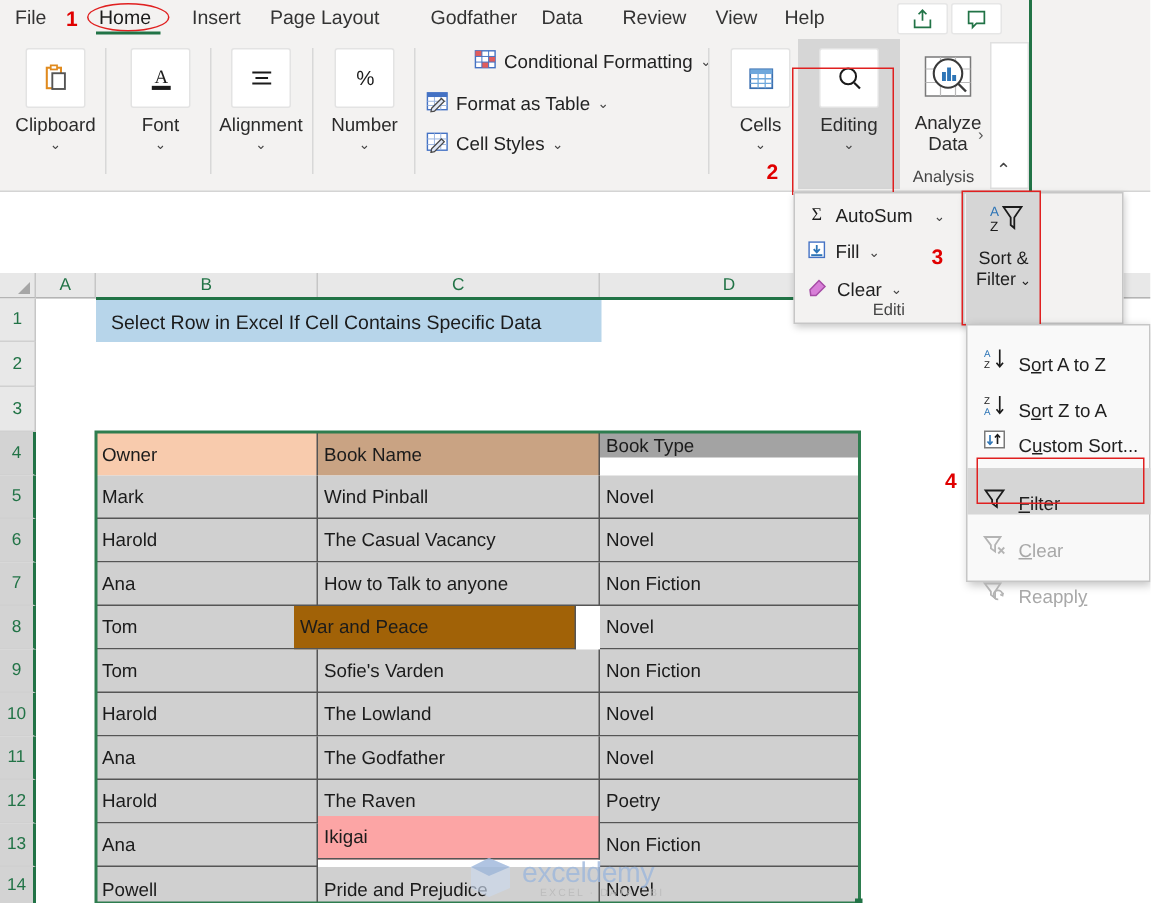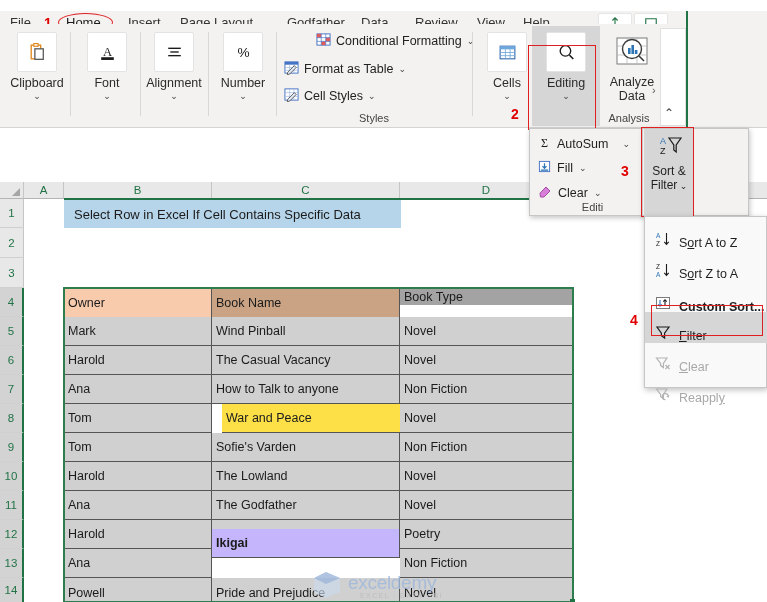--- a/index.html
+++ b/index.html
@@ -6,21 +6,21 @@
   html, body {
     width: 767px; height: 602px;
     font-family: "Liberation Sans", sans-serif;
     background: #ffffff;
     overflow: hidden;
   }
   #app { position: relative; width: 767px; height: 602px; background:#fff; }
 
   
   .tabbar {
-    position:absolute; left:0; top:11px; width:767px; height:24px;
+    position:absolute; left:0; top:0; width:767px; height:24px;
     background:#f3f2f1;
   }
   .tab {
     position:absolute; top:1px; height:22px; line-height:22px;
     font-size:13px; color:#333; white-space:nowrap;
     padding:0 4px; cursor:pointer;
   }
   .tab.home { color:#1b1b1b; }
   .marker-num {
     position:absolute; color:#e00000; font-weight:bold; font-size:14px;
@@ -281,21 +281,20 @@
               <line x1="1" y1="10" x2="15" y2="10"></line>
               <line x1="6" y1="2" x2="6" y2="14"></line>
               <line x1="10.5" y1="2" x2="10.5" y2="14"></line>
             </g>
             <path d="M4 13l7-7 2 2-7 7-2.5.6z" fill="#dfe7f5" stroke="#4a4a4a" stroke-width=".9"></path>
           </svg>
       </span>
       <span>Cell Styles</span>
       <span style="font-size:9px;color:#444;">⌄</span>
     </div>
-    <div class="grp-title" style="left:284px; top:88px; width:180px;">Styles</div>
     <div class="grp-sep" style="left:472px;"></div>
 
     <div class="bigbtn" style="left:473px; top:8px;">
       <div class="bx">
         <svg width="21" height="21" viewBox="0 0 20 20">
             <rect x="3" y="4" width="14" height="12" fill="#fff" stroke="#3a6fb0" stroke-width="1.1"></rect>
             <rect x="3" y="4" width="14" height="3" fill="#6fa8dc"></rect>
             <g stroke="#6fa8dc" stroke-width=".8">
               <line x1="3" y1="10" x2="17" y2="10"></line>
               <line x1="3" y1="13" x2="17" y2="13"></line>
@@ -402,36 +401,36 @@
         <div class="gcell" style="left: 64px; top: 135px; width: 148px; height: 29px; background: rgb(208, 208, 208); border-right: 1px solid rgb(85, 85, 85); border-bottom: 1px solid rgb(85, 85, 85);">Mark</div>
         <div class="gcell" style="left: 212px; top: 135px; width: 188px; height: 29px; background: rgb(208, 208, 208); border-right: 1px solid rgb(85, 85, 85); border-bottom: 1px solid rgb(85, 85, 85);">Wind Pinball</div>
         <div class="gcell" style="left: 400px; top: 135px; width: 173px; height: 29px; background: rgb(208, 208, 208); border-bottom: 1px solid rgb(85, 85, 85);">Novel</div>
         <div class="gcell" style="left: 64px; top: 164px; width: 148px; height: 29px; background: rgb(208, 208, 208); border-right: 1px solid rgb(85, 85, 85); border-bottom: 1px solid rgb(85, 85, 85);">Harold</div>
         <div class="gcell" style="left: 212px; top: 164px; width: 188px; height: 29px; background: rgb(208, 208, 208); border-right: 1px solid rgb(85, 85, 85); border-bottom: 1px solid rgb(85, 85, 85);">The Casual Vacancy</div>
         <div class="gcell" style="left: 400px; top: 164px; width: 173px; height: 29px; background: rgb(208, 208, 208); border-bottom: 1px solid rgb(85, 85, 85);">Novel</div>
         <div class="gcell" style="left: 64px; top: 193px; width: 148px; height: 29px; background: rgb(208, 208, 208); border-right: 1px solid rgb(85, 85, 85); border-bottom: 1px solid rgb(85, 85, 85);">Ana</div>
         <div class="gcell" style="left: 212px; top: 193px; width: 188px; height: 29px; background: rgb(208, 208, 208); border-right: 1px solid rgb(85, 85, 85); border-bottom: 1px solid rgb(85, 85, 85);">How to Talk to anyone</div>
         <div class="gcell" style="left: 400px; top: 193px; width: 173px; height: 29px; background: rgb(208, 208, 208); border-bottom: 1px solid rgb(85, 85, 85);">Non Fiction</div>
         <div class="gcell" style="left: 64px; top: 222px; width: 148px; height: 29px; background: rgb(208, 208, 208); border-right: 1px solid rgb(85, 85, 85); border-bottom: 1px solid rgb(85, 85, 85);">Tom</div>
-        <div class="gcell" style="left: 222px; top: 222px; width: 188px; height: 29px; background: #fde047; border-right: 1px solid rgb(85, 85, 85); border-bottom: 1px solid rgb(85, 85, 85);">War and Peace</div>
+        <div class="gcell" style="left: 196px; top: 222px; width: 188px; height: 29px; background: #a16207; border-right: 1px solid rgb(85, 85, 85); border-bottom: 1px solid rgb(85, 85, 85);">War and Peace</div>
         <div class="gcell" style="left: 400px; top: 222px; width: 173px; height: 29px; background: rgb(208, 208, 208); border-bottom: 1px solid rgb(85, 85, 85);">Novel</div>
         <div class="gcell" style="left: 64px; top: 251px; width: 148px; height: 29px; background: rgb(208, 208, 208); border-right: 1px solid rgb(85, 85, 85); border-bottom: 1px solid rgb(85, 85, 85);">Tom</div>
         <div class="gcell" style="left: 212px; top: 251px; width: 188px; height: 29px; background: rgb(208, 208, 208); border-right: 1px solid rgb(85, 85, 85); border-bottom: 1px solid rgb(85, 85, 85);">Sofie's Varden</div>
         <div class="gcell" style="left: 400px; top: 251px; width: 173px; height: 29px; background: rgb(208, 208, 208); border-bottom: 1px solid rgb(85, 85, 85);">Non Fiction</div>
         <div class="gcell" style="left: 64px; top: 280px; width: 148px; height: 29px; background: rgb(208, 208, 208); border-right: 1px solid rgb(85, 85, 85); border-bottom: 1px solid rgb(85, 85, 85);">Harold</div>
         <div class="gcell" style="left: 212px; top: 280px; width: 188px; height: 29px; background: rgb(208, 208, 208); border-right: 1px solid rgb(85, 85, 85); border-bottom: 1px solid rgb(85, 85, 85);">The Lowland</div>
         <div class="gcell" style="left: 400px; top: 280px; width: 173px; height: 29px; background: rgb(208, 208, 208); border-bottom: 1px solid rgb(85, 85, 85);">Novel</div>
         <div class="gcell" style="left: 64px; top: 309px; width: 148px; height: 29px; background: rgb(208, 208, 208); border-right: 1px solid rgb(85, 85, 85); border-bottom: 1px solid rgb(85, 85, 85);">Ana</div>
         <div class="gcell" style="left: 212px; top: 309px; width: 188px; height: 29px; background: rgb(208, 208, 208); border-right: 1px solid rgb(85, 85, 85); border-bottom: 1px solid rgb(85, 85, 85);">The Godfather</div>
         <div class="gcell" style="left: 400px; top: 309px; width: 173px; height: 29px; background: rgb(208, 208, 208); border-bottom: 1px solid rgb(85, 85, 85);">Novel</div>
         <div class="gcell" style="left: 64px; top: 338px; width: 148px; height: 29px; background: rgb(208, 208, 208); border-right: 1px solid rgb(85, 85, 85); border-bottom: 1px solid rgb(85, 85, 85);">Harold</div>
         <div class="gcell" style="left: 212px; top: 338px; width: 188px; height: 29px; background: rgb(208, 208, 208); border-right: 1px solid rgb(85, 85, 85); border-bottom: 1px solid rgb(85, 85, 85);">The Raven</div>
         <div class="gcell" style="left: 400px; top: 338px; width: 173px; height: 29px; background: rgb(208, 208, 208); border-bottom: 1px solid rgb(85, 85, 85);">Poetry</div>
         <div class="gcell" style="left: 64px; top: 367px; width: 148px; height: 29px; background: rgb(208, 208, 208); border-right: 1px solid rgb(85, 85, 85); border-bottom: 1px solid rgb(85, 85, 85);">Ana</div>
-        <div class="gcell" style="left: 212px; top: 347px; width: 188px; height: 29px; background: #c4b5fd; border-right: 1px solid rgb(85, 85, 85); border-bottom: 1px solid rgb(85, 85, 85); font-weight: bold;">Ikigai</div>
+        <div class="gcell" style="left: 212px; top: 362px; width: 188px; height: 29px; background: #fca5a5; border-right: 1px solid rgb(85, 85, 85); border-bottom: 1px solid rgb(85, 85, 85);">Ikigai</div>
         <div class="gcell" style="left: 400px; top: 367px; width: 173px; height: 29px; background: rgb(208, 208, 208); border-bottom: 1px solid rgb(85, 85, 85);">Non Fiction</div>
         <div class="gcell" style="left: 64px; top: 396px; width: 148px; height: 29px; background: rgb(208, 208, 208); border-right: 1px solid rgb(85, 85, 85);">Powell</div>
         <div class="gcell" style="left: 212px; top: 396px; width: 188px; height: 29px; background: rgb(208, 208, 208); border-right: 1px solid rgb(85, 85, 85);">Pride and Prejudice</div>
         <div class="gcell" style="left: 400px; top: 396px; width: 173px; height: 29px; background: rgb(208, 208, 208);">Novel</div>
       </div>
 
     <div class="tbl-outline" style="left:63px; top:105px; width:511px; height:316px;"></div>
     <div class="fillsq" style="left:570px; top:417px;"></div>
 
     <div class="wm" style="left:310px; top:366px;">
@@ -503,21 +502,21 @@
       <span>
         <svg width="16" height="16" viewBox="0 0 16 16">
             <text x="1" y="7" font-size="6.5" fill="#1b1b1b" font-family="Liberation Sans, sans-serif">Z</text>
             <text x="1" y="14.5" font-size="6.5" fill="#2e75b6" font-family="Liberation Sans, sans-serif">A</text>
             <line x1="11.5" y1="2" x2="11.5" y2="13" stroke="#1b1b1b" stroke-width="1.1"></line>
             <path d="M9.3 10.8 L11.5 13.4 L13.7 10.8" fill="none" stroke="#1b1b1b" stroke-width="1.1"></path>
           </svg>
       </span>
       <span><span>S</span><span class="u">o</span><span>rt Z to A</span></span>
     </div>
-    <div class="mi" style="top:66px;font-weight:bold;">
+    <div class="mi" style="top:56px;">
       <span>
         <svg width="16" height="16" viewBox="0 0 16 16">
             <rect x="1.5" y="2.5" width="13" height="11" fill="#fff" stroke="#7a7a7a" stroke-width="1"></rect>
             <line x1="5" y1="5" x2="5" y2="11" stroke="#2e75b6" stroke-width="1.1"></line>
             <path d="M3.3 9.3 L5 11.2 L6.7 9.3" fill="none" stroke="#2e75b6" stroke-width="1.1"></path>
             <line x1="10" y1="5" x2="10" y2="11" stroke="#1b1b1b" stroke-width="1.1"></line>
             <path d="M8.3 6.7 L10 4.8 L11.7 6.7" fill="none" stroke="#1b1b1b" stroke-width="1.1"></path>
           </svg>
       </span>
       <span><span>C</span><span class="u">u</span><span>stom Sort...</span></span>

